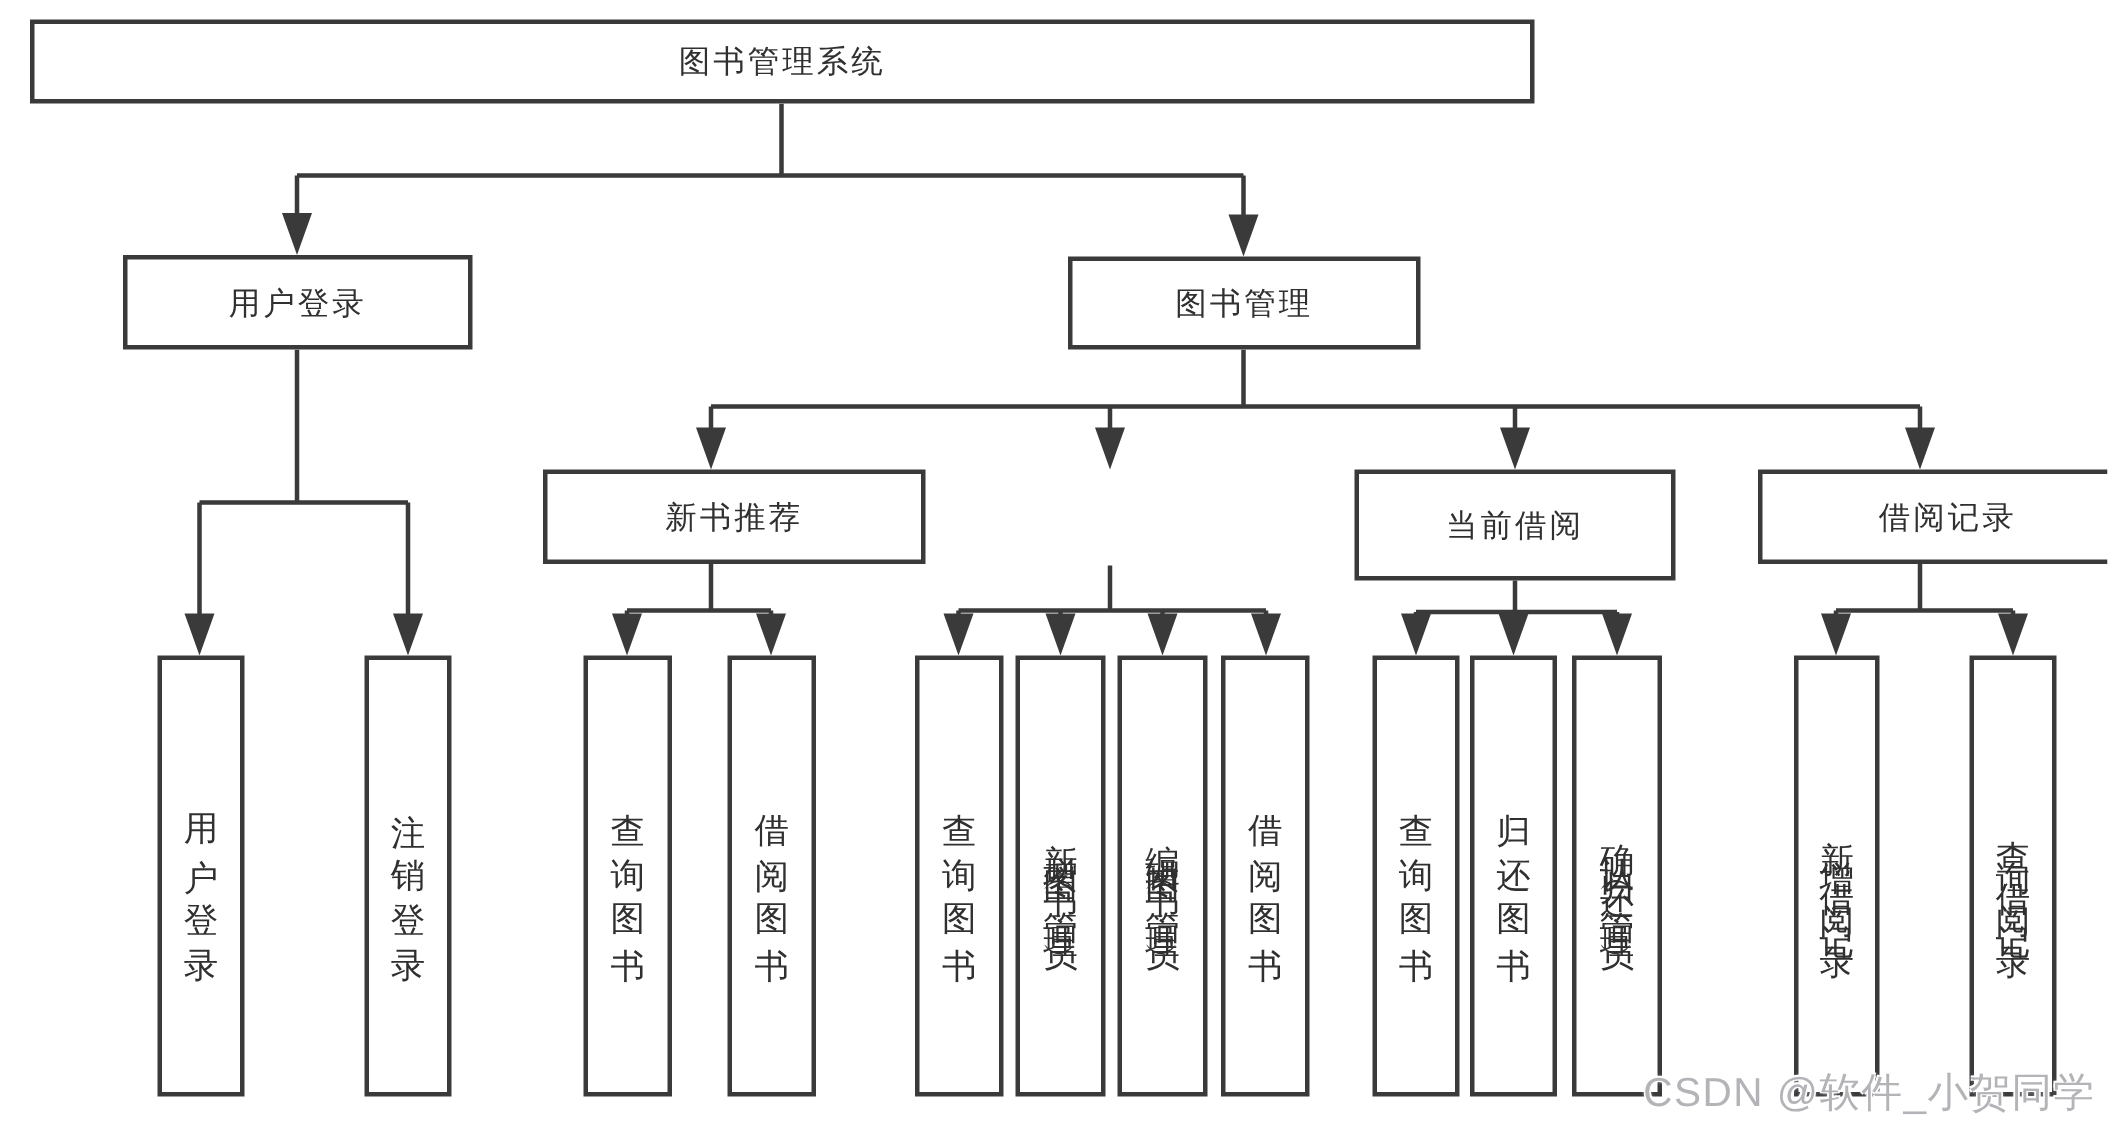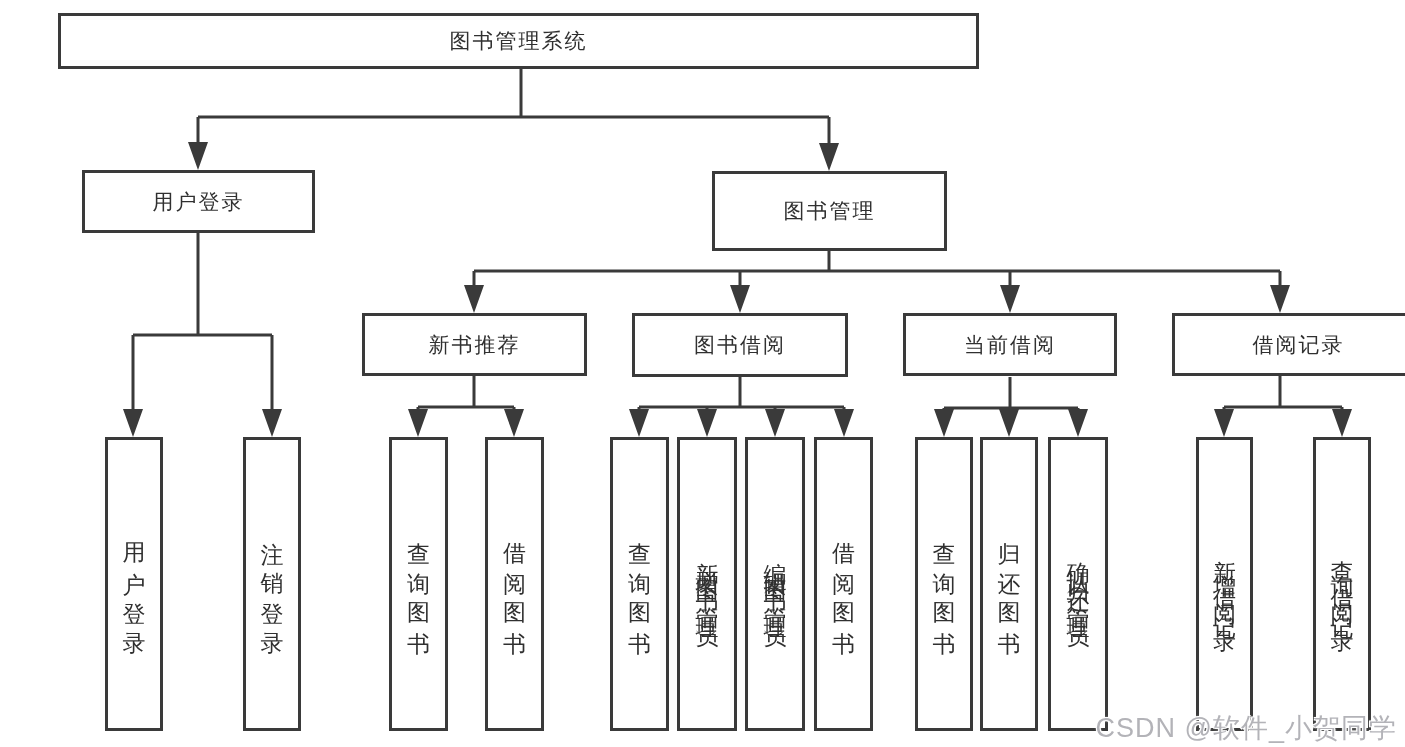--- a/index.html
+++ b/index.html
@@ -85,28 +85,27 @@
       M697 409 H717 L707 437 Z
       M765 409 H785 L775 437 Z
       M834 409 H854 L844 437 Z
       M934 409 H954 L944 437 Z
       M999 409 H1019 L1009 437 Z
       M1068 409 H1088 L1078 437 Z
       M1214 409 H1234 L1224 437 Z
       M1332 409 H1352 L1342 437 Z"></path>
   </svg>
 
-  <div class="node" style="left:20px; top:13px; width:921px; height:56px;margin-left:38px;">图书管理系统</div>
+  <div class="node" style="left:20px; top:13px; width:1003px; height:56px;">图书管理系统</div>
 
   <div class="node" style="left:82px; top:170px; width:233px; height:63px;">用户登录</div>
-  <div class="node" style="left:712px; top:171px; width:235px; height:80px;">图书管理</div>
+  <div class="node" style="left:712px; top:171px; width:235px; height:62px;">图书管理</div>
 
-  <div class="node" style="left:362px; top:313px; width:225px; height:63px;">新书推荐</div>
-  <div class="node" style="left:632px; top:313px; width:216px; height:64px;">图书借阅</div>
-  <div class="node" style="left:903px; top:313px; width:214px; height:63px;">当前借阅</div>
+  <div class="node" style="left:362px; top:313px; width:255px; height:63px;">新书推荐</div>
+  <div class="node" style="left:903px; top:313px; width:214px; height:74px;">当前借阅</div>
   <div class="node" style="left:1172px; top:313px; width:253px; height:63px;">借阅记录</div>
 
   <div class="leaf ls4" style="left:105px; width:58px;">用户登录</div>
   <div class="leaf ls4" style="left:243px; width:58px;">注销登录</div>
 
   <div class="leaf ls4" style="left:389px; width:59px;">查询图书</div>
   <div class="leaf ls4" style="left:485px; width:59px;">借阅图书</div>
 
   <div class="leaf ls4" style="left:610px; width:59px;">查询图书</div>
   <div class="leaf ls9" style="left:677px; width:60px;">新增图书（管理员）</div>

